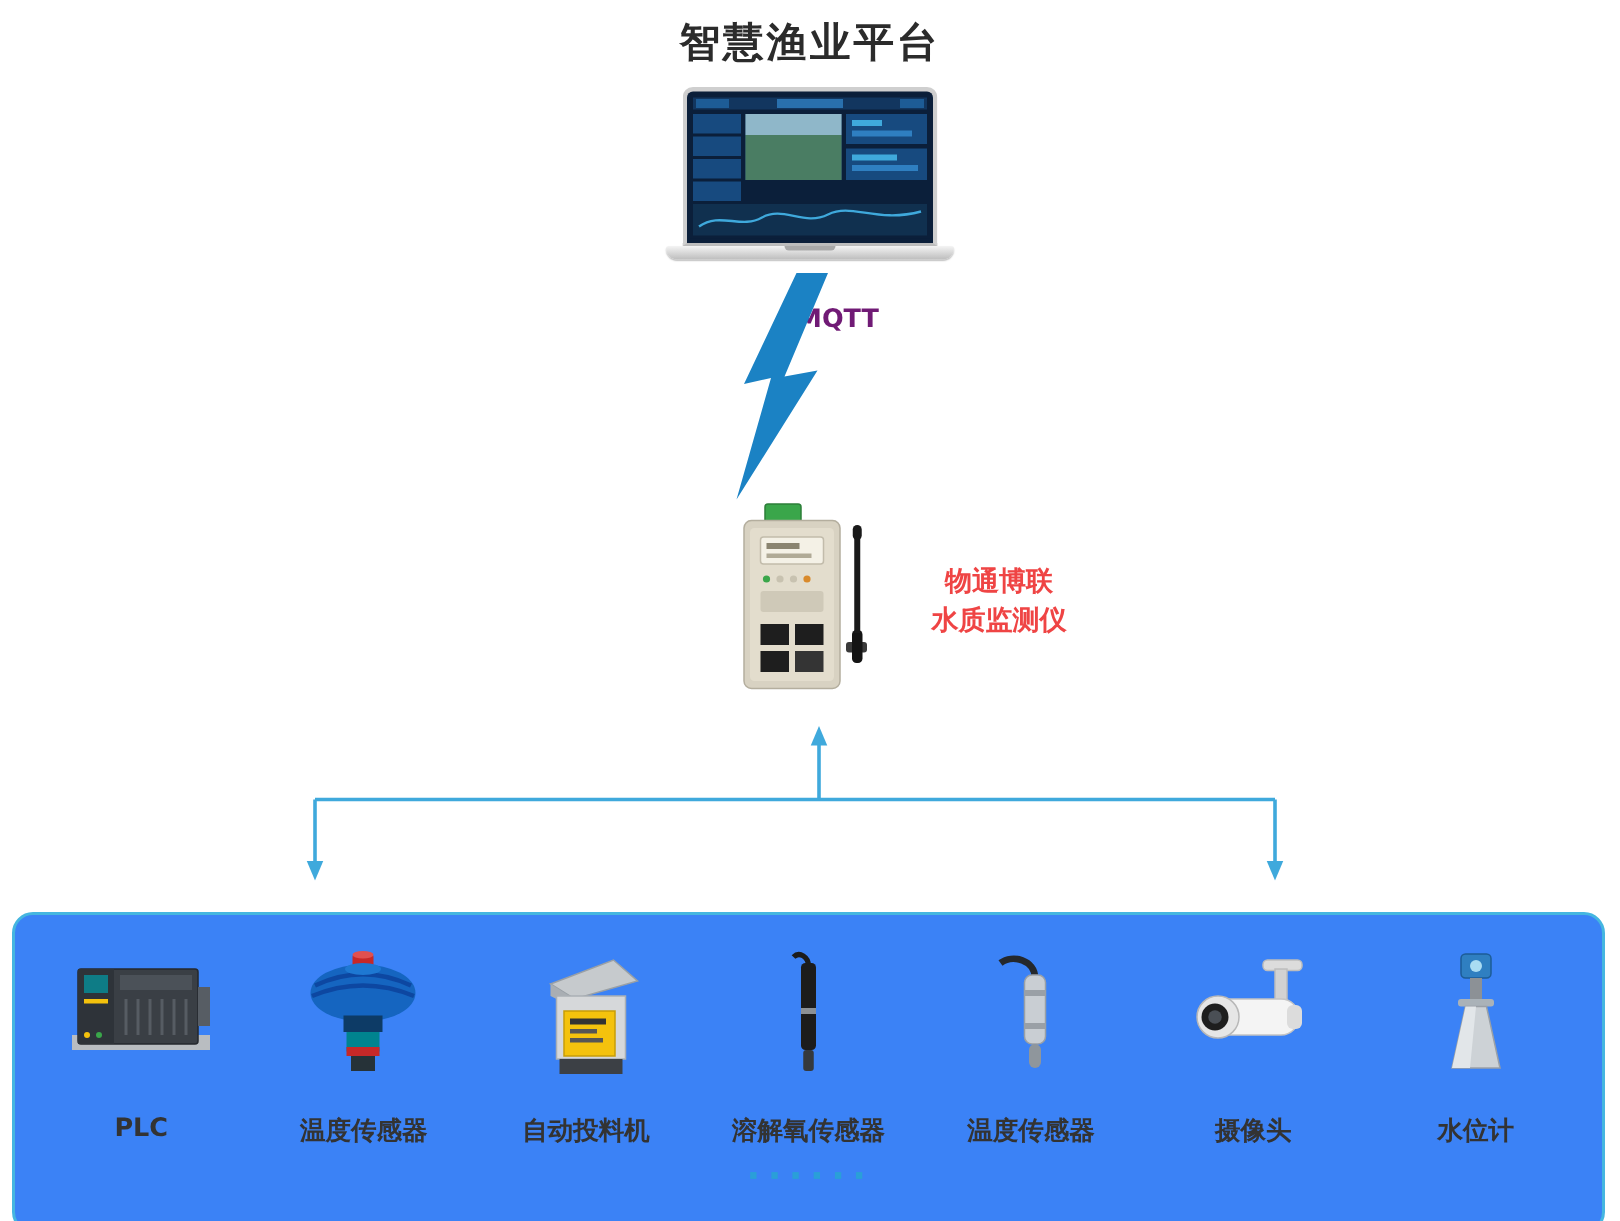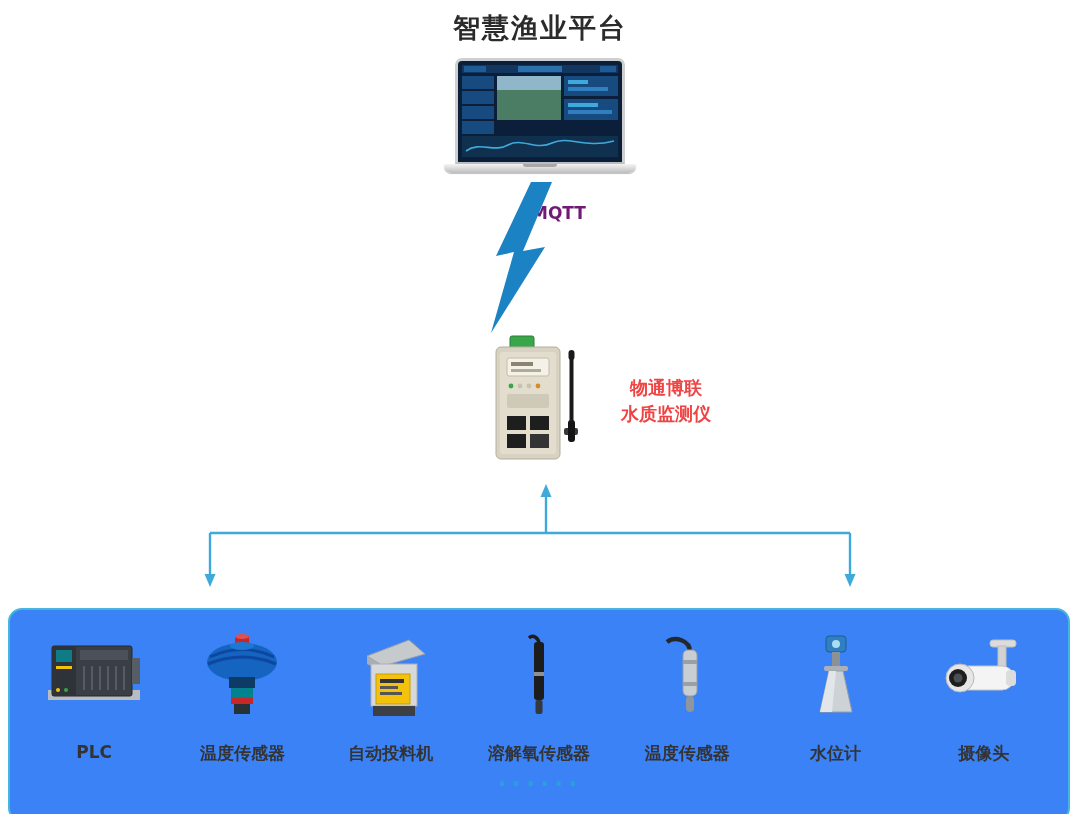--- a/index.html
+++ b/index.html
@@ -243,43 +243,43 @@
         <rect x="48" y="50" width="14" height="4" fill="#9aa0a6"></rect>
         <rect x="51" y="64" width="8" height="16" rx="4" fill="#8f969c"></rect>
       </svg>
         </div>
       <div class="device-label">温度传感器</div>
     </div>
 
     <div class="device">
       <div class="icon-wrap">
           <svg width="104" height="92" viewBox="0 0 104 92">
-        <rect x="42" y="4" width="20" height="16" rx="3" fill="#2f7fc1" stroke="#1d5c96"></rect>
-        <circle cx="52" cy="12" r="4" fill="#aadcf2"></circle>
-        <rect x="48" y="20" width="8" height="14" fill="#8c9196"></rect>
-        <rect x="40" y="34" width="24" height="5" rx="2" fill="#aab2b8"></rect>
-        <polygon points="45,39 59,39 68,80 36,80" fill="#cdd2d6" stroke="#9aa0a6"></polygon>
-        <polygon points="45,39 52,39 48,80 36,80" fill="#e2e6e9"></polygon>
-      </svg>
-        </div>
-      <div class="device-label">水位计</div>
-    </div>
-
-    <div class="device">
-      <div class="icon-wrap">
-          <svg width="104" height="92" viewBox="0 0 104 92">
         <rect x="58" y="8" width="26" height="7" rx="3" fill="#dcdcdc" stroke="#bdbdbd"></rect>
         <rect x="66" y="14" width="8" height="22" fill="#d2d2d2" stroke="#bdbdbd"></rect>
         <rect x="24" y="34" width="58" height="24" rx="12" fill="#f4f4f4" stroke="#c4c4c4"></rect>
         <circle cx="28" cy="46" r="14" fill="#e6e6e6" stroke="#b8b8b8"></circle>
         <circle cx="26" cy="46" r="9" fill="#1e1e1e"></circle>
         <circle cx="26" cy="46" r="4.5" fill="#4a4f55"></circle>
         <rect x="74" y="38" width="10" height="16" rx="4" fill="#dcdcdc"></rect>
       </svg>
         </div>
       <div class="device-label">摄像头</div>
     </div>
 
+    <div class="device">
+      <div class="icon-wrap">
+          <svg width="104" height="92" viewBox="0 0 104 92">
+        <rect x="42" y="4" width="20" height="16" rx="3" fill="#2f7fc1" stroke="#1d5c96"></rect>
+        <circle cx="52" cy="12" r="4" fill="#aadcf2"></circle>
+        <rect x="48" y="20" width="8" height="14" fill="#8c9196"></rect>
+        <rect x="40" y="34" width="24" height="5" rx="2" fill="#aab2b8"></rect>
+        <polygon points="45,39 59,39 68,80 36,80" fill="#cdd2d6" stroke="#9aa0a6"></polygon>
+        <polygon points="45,39 52,39 48,80 36,80" fill="#e2e6e9"></polygon>
+      </svg>
+        </div>
+      <div class="device-label">水位计</div>
+    </div>
+
   </div>
 
   <div id="device-ellipsis" class="abs">······</div>
 
 </div>
 
 </body></html>

